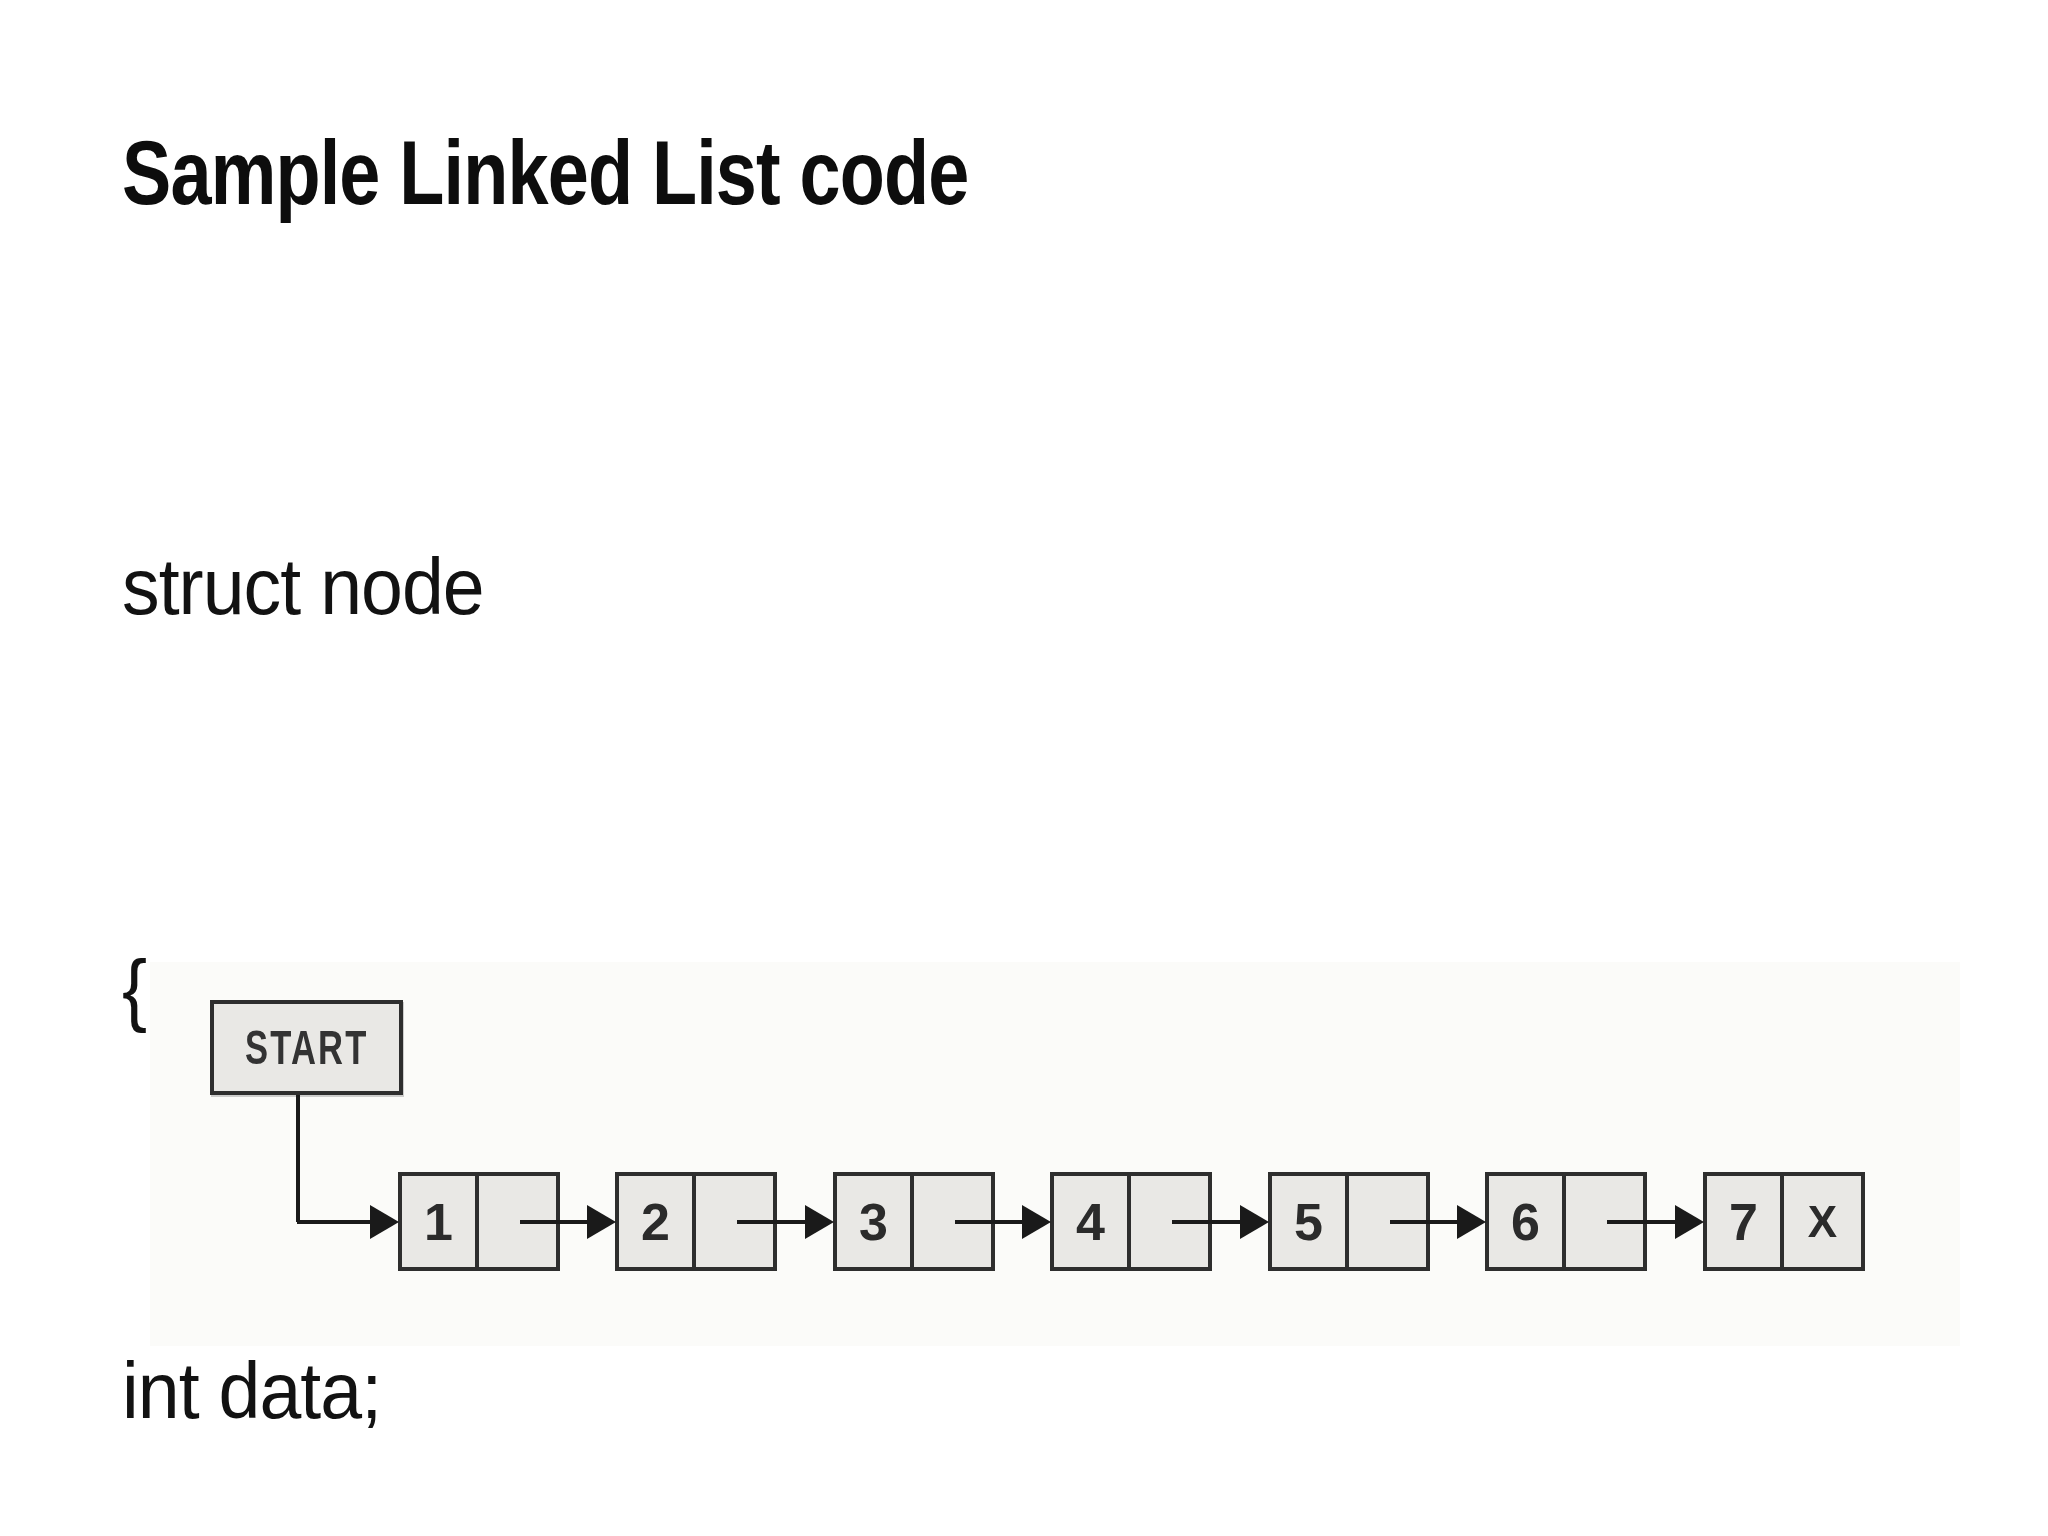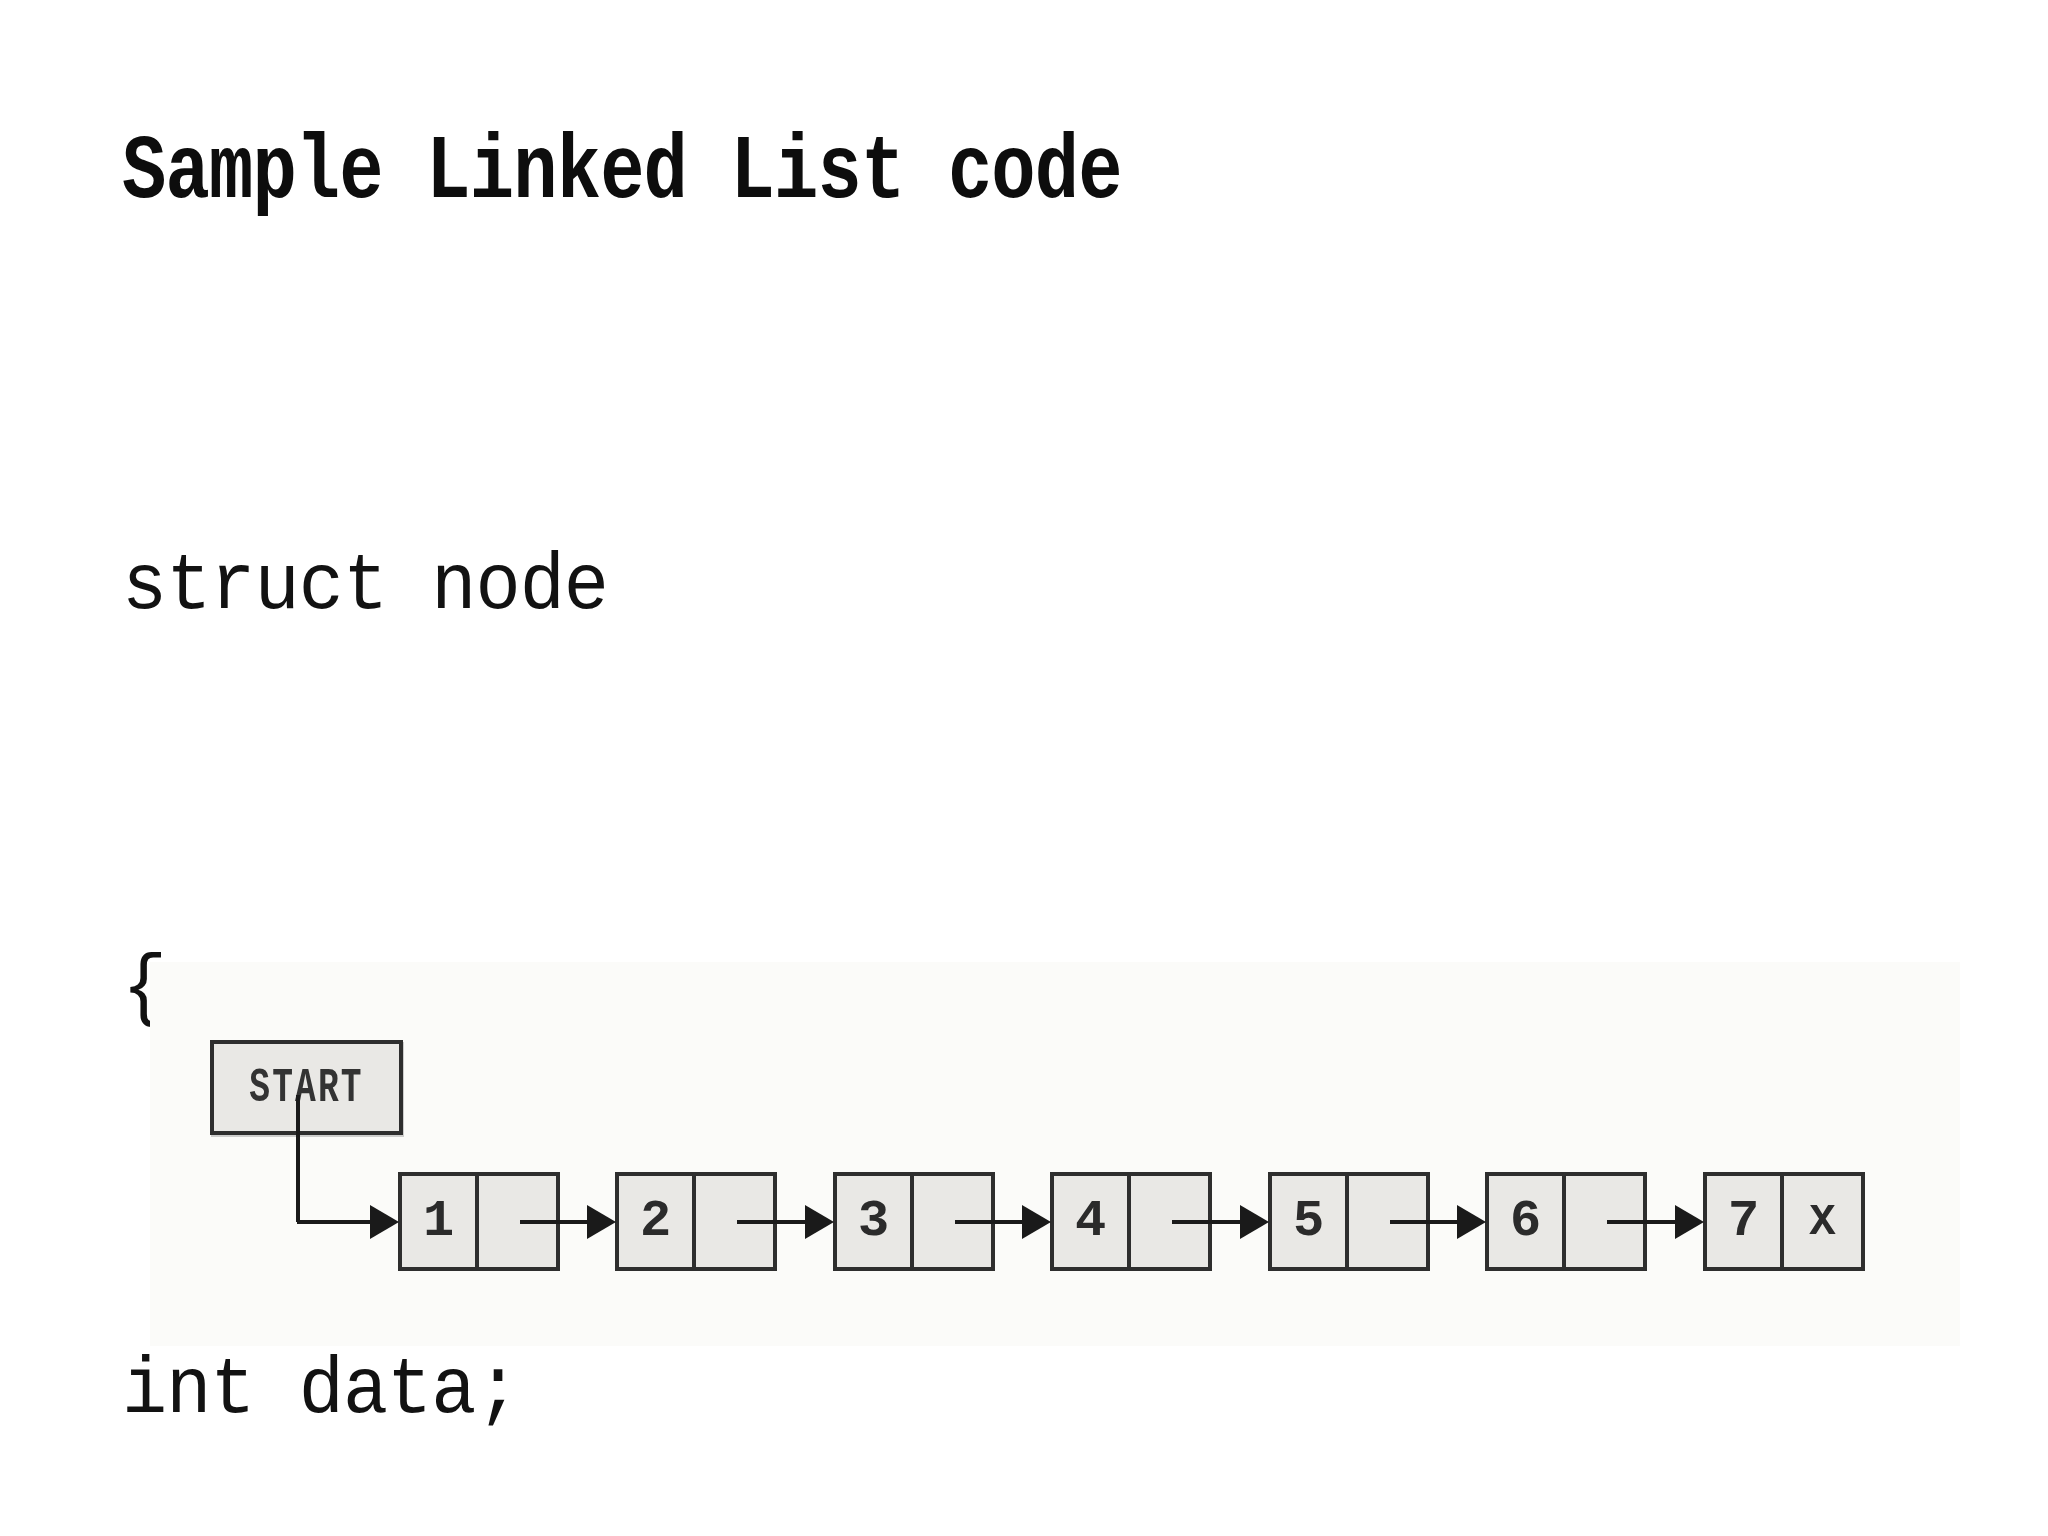--- a/index.html
+++ b/index.html
@@ -5,21 +5,20 @@
   * { margin: 0; padding: 0; box-sizing: border-box; }
   html, body { background: #ffffff; }
   body { font-family: "Liberation Sans", sans-serif; }
 
   .slide {
     position: relative;
     width: 2048px;
     height: 1536px;
     background: #ffffff;
     overflow: hidden;
-    font-family: Liberation Mono, monospace;
   }
 
   
   .title {
     position: absolute;
     left: 122px;
     top: 122px;
     font-size: 90px;
     font-weight: 700;
     color: #0d0d0d;
@@ -56,21 +55,20 @@
     left: 210px;
     top: 1000px;
     width: 193px;
     height: 95px;
     background: #e9e8e5;
     border: 4px solid #2e2e2e;
     display: flex;
     align-items: center;
     justify-content: center;
     box-shadow: 1px 2px 0 rgba(120,120,120,0.35);
-    margin-top: 40px;
   }
   .start-box .label {
     font-size: 48px;
     font-weight: 600;
     color: #333333;
     letter-spacing: 3px;
     transform: scaleX(0.72);
     transform-origin: center;
     white-space: nowrap;
   }

